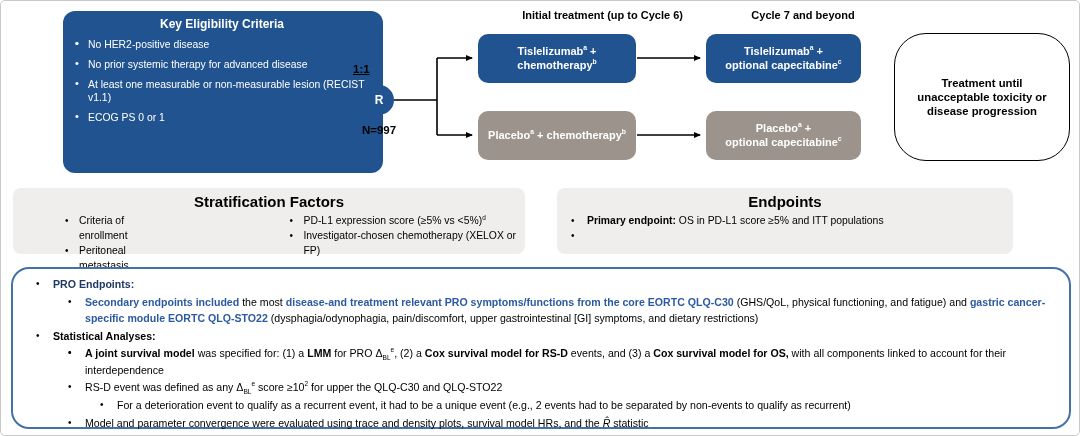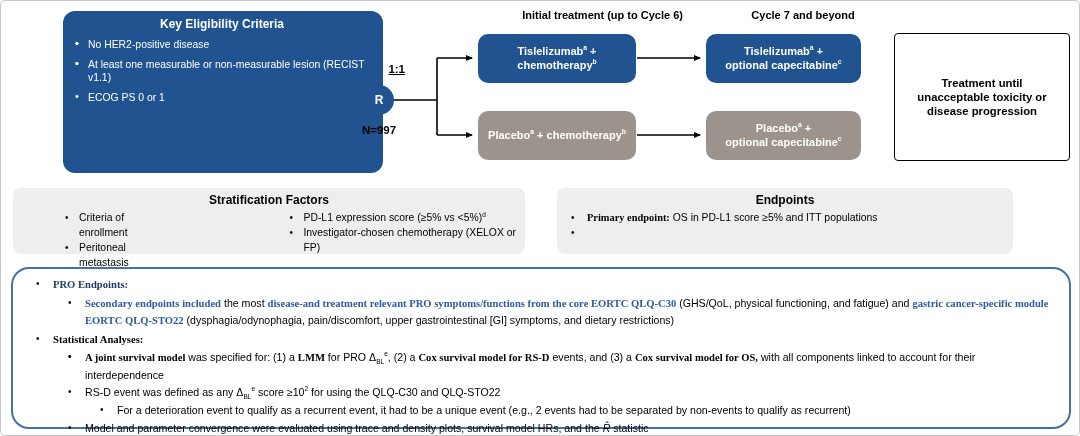--- a/index.html
+++ b/index.html
@@ -2,39 +2,39 @@
 <html><head>
 <meta charset="utf-8">
 <style>
   * { box-sizing: border-box; margin: 0; padding: 0; }
   html,body { background:#fff; }
   body { font-family: "Liberation Sans", "DejaVu Sans", sans-serif; }
   .figure {
     position: relative; width: 1080px; height: 436px; background:#fff;
     border: 1.5px solid #c9c9c9; border-radius: 5px; overflow: hidden;
   }
-  .b { font-weight: bold; font-family: Liberation Serif, serif; }
+  .b { font-weight: bold; }
   .i { font-style: italic; }
   .c-blue { color: #2C5AA0; margin-top: 47px; }
   .c-navy { color: #1F3864; }
   sup { font-size: 0.62em; vertical-align: super; line-height: 0; }
   sub { font-size: 0.62em; vertical-align: sub; line-height: 0; }
 
   
   .elig-box {
     position: absolute; left: 14px; top: 10px; width: 320px; height: 162px;
     background: #20538F; border-radius: 12px; color: #fff; padding: 6px 10px 4px 8px; margin-left: 48px;
   }
   .elig-title { text-align: center; font-weight: bold; font-size: 12px; margin-bottom: 5px; }
   .elig-item { position: relative; padding-left: 17px; font-size: 10.4px; line-height: 13.5px; margin-bottom: 6.5px; }
   .elig-item .dot { position: absolute; left: 4px; top: -1px; font-size: 11px; }
 
   .conn-svg { position: absolute; left: 0; top: 0; width: 1080px; height: 180px; }
 
-  .ratio-label { position: absolute; left: 352px; top: 62px; width: 52px; text-align: right;
+  .ratio-label { position: absolute; left: 352px; top: 62px; width: 52px; text-align: left;
     font-weight: bold; font-size: 11.5px; color: #000; text-decoration: underline; }
   .r-circle { position: absolute; left: 363px; top: 84px; width: 30px; height: 30px;
     background: #20538F; border-radius: 50%; color: #fff; font-weight: bold; font-size: 12px;
     display: flex; align-items: center; justify-content: center; }
   .n-label { position: absolute; left: 344px; top: 123px; width: 68px; text-align: center;
     font-weight: bold; font-size: 11.5px; color: #000; }
 
   .col-header { position: absolute; top: 8px; text-align: center; font-weight: bold; font-size: 11px; color: #000; }
   .col-header.c1 { left: 462px; width: 220px; text-align: right; }
   .col-header.c2 { left: 712px; width: 180px; }
@@ -43,30 +43,30 @@
     line-height: 13.5px; display: flex; align-items: center; justify-content: center; text-align: center;
     padding: 4px 8px; }
   .tx-blue { background: #20538F; }
   .tx-gray { background: #9C948C; }
   .box-tis-chemo    { left: 477px; top: 33px;  width: 158px; height: 49px; }
   .box-plc-chemo    { left: 477px; top: 110px; width: 158px; height: 49px; }
   .box-tis-cape     { left: 705px; top: 33px;  width: 155px; height: 49px; }
   .box-plc-cape     { left: 705px; top: 110px; width: 155px; height: 49px; }
 
   .outcome-box { position: absolute; left: 893px; top: 32px; width: 176px; height: 128px;
-    border: 1.6px solid #000; border-radius: 4px; background: #fff;
+    border: 1.6px solid #000; border-radius: 32px; background: #fff;
     display: flex; align-items: center; justify-content: center; text-align: center;
     font-weight: bold; font-size: 11.3px; line-height: 14px; color:#000; padding: 8px 12px; }
 
   
   .panel { position: absolute; top: 187px; height: 66px; background: #F0EEEC; border-radius: 8px;
     color: #000; padding-top: 5px; }
   .panel-strat { left: 12px;  width: 512px; }
   .panel-endp  { left: 556px; width: 456px; }
-  .panel-title { text-align: center; font-weight: bold; font-size: 12px; margin-bottom: 3px; }
+  .panel-title { text-align: center; font-weight: bold; font-size: 15px; margin-bottom: 3px; }
   .panel-cols { display: flex; }
   .panel-col1 { margin-left: 52px; }
   .panel-col2 { margin-left: 116px; }
   .g-item { position: relative; padding-left: 14px; font-size: 10.4px; line-height: 15px; }
   .g-item .dot { position: absolute; left: 0; top: 0; font-size: 10px; }
   .endp-list { margin-left: 14px; }
   .endp-list .g-item { padding-left: 16px; }
 
   
   .notes-box { position: absolute; left: 10px; top: 266px; width: 1060px; height: 162px;
@@ -104,20 +104,21 @@
 
     <div class="elig-item">
           <span class="dot">•</span>
         </div>
         <div class="elig-item">
           <span class="dot">•</span>
           <span class="txt">No HER2-positive disease</span>
         </div>
         <div class="elig-item">
           <span class="dot">•</span>
+          <span class="txt">No prior systemic therapy for advanced disease</span>
         </div>
         <div class="elig-item">
           <span class="dot">•</span>
           <span class="txt">At least one measurable or non-measurable lesion (RECIST v1.1)</span>
         </div>
         <div class="elig-item">
           <span class="dot">•</span>
           <span class="txt">ECOG PS 0 or 1</span>
         </div>
       </div>
@@ -206,21 +207,21 @@
         </div>
         <div class="note lv2">
           <span class="dot">•</span>
         </div>
         <div class="note lv2">
           <span class="dot">•</span>
           <span class="txt"><span class="b">A joint survival model</span><span> was specified for: (1) a </span><span class="b">LMM</span><span> for PRO Δ</span><sub>BL</sub><sup>e</sup><span>, (2) a </span><span class="b">Cox survival model for RS-D</span><span> events, and (3) a </span><span class="b">Cox survival model for OS,</span><span> with all components linked to account for their interdependence</span></span>
         </div>
         <div class="note lv2">
           <span class="dot">•</span>
-          <span class="txt"><span>RS-D event was defined as any Δ</span><sub>BL</sub><sup>e</sup><span> score ≥10</span><sup>2</sup><span> for using the QLQ-C30 and QLQ-STO22</span></span>
+          <span class="txt"><span>RS-D event was defined as any Δ</span><sub>BL</sub><sup>e</sup><span> score ≥10</span><sup>2</sup><span> for upper the QLQ-C30 and QLQ-STO22</span></span>
         </div>
         <div class="note lv3">
           <span class="dot">•</span>
           <span class="txt"><span>For a deterioration event to qualify as a recurrent event, it had to be a unique event (e.g., 2 events had to be separated by non-events to qualify as recurrent)</span></span>
         </div>
         <div class="note lv2">
           <span class="dot">•</span>
           <span class="txt"><span>Model and parameter convergence were evaluated using trace and density plots, survival model HRs, and the </span><span class="i">R̂</span><span> statistic</span></span>
         </div>
       </div>

